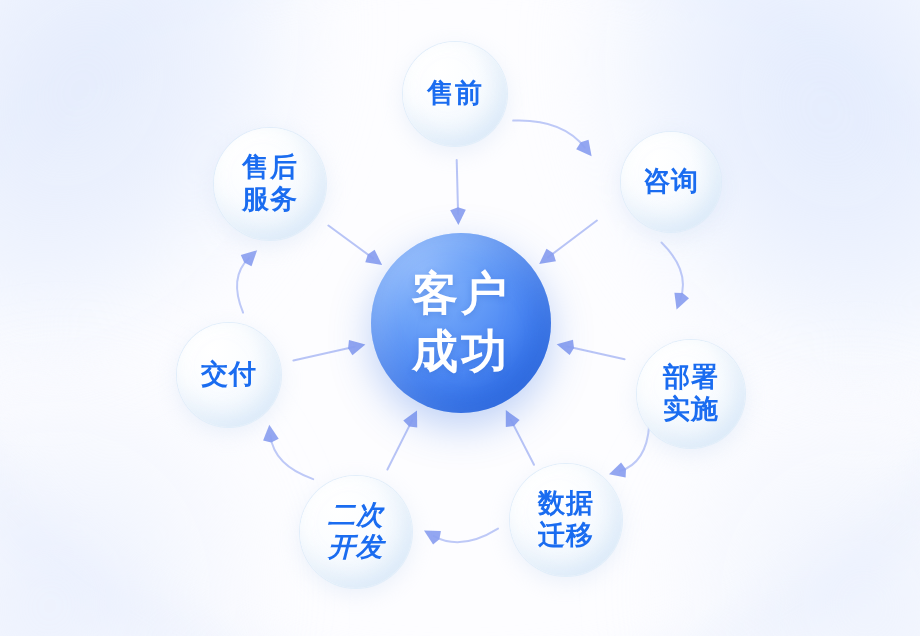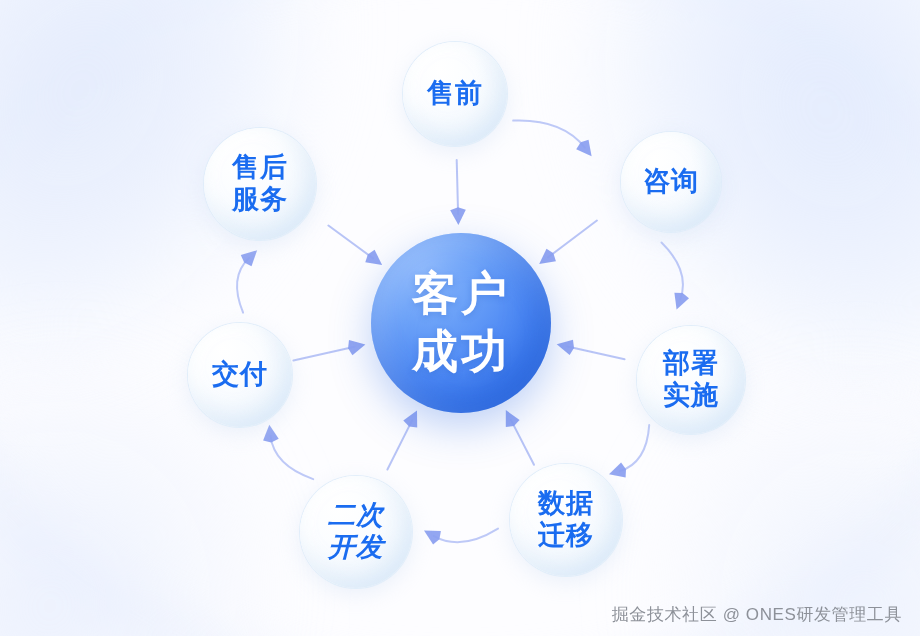--- a/index.html
+++ b/index.html
@@ -190,35 +190,34 @@
 成功</span>
   </div>
 
   <div id="node-host">
       <div class="node satellite" style="left: 403px; top: 42px; width: 104px; height: 104px; justify-content: center;">
         <span class="label">售前</span>
       </div>
       <div class="node satellite" style="left: 621px; top: 132px; width: 100px; height: 100px;">
         <span class="label">咨询</span>
       </div>
-      <div class="node satellite" style="left: 637px; top: 326px; width: 108px; height: 108px;">
+      <div class="node satellite" style="left: 637px; top: 340px; width: 108px; height: 108px;">
         <span class="label">部署
 实施</span>
       </div>
       <div class="node satellite" style="left: 510px; top: 464px; width: 112px; height: 112px;">
         <span class="label">数据
 迁移</span>
       </div>
       <div class="node satellite" style="left: 300px; top: 476px; width: 112px; height: 112px; font-style: italic;">
         <span class="label">二次
 开发</span>
       </div>
-      <div class="node satellite" style="left: 188px; top: 323px; width: 104px; height: 104px;">
+      <div class="node satellite" style="left: 177px; top: 323px; width: 104px; height: 104px;">
         <span class="label">交付</span>
       </div>
-      <div class="node satellite" style="left: 204px; top: 128px; width: 112px; height: 112px;">
+      <div class="node satellite" style="left: 214px; top: 128px; width: 112px; height: 112px;">
         <span class="label">售后
 服务</span>
       </div>
     </div>
 
-  <div class="watermark">掘金技术社区 @ ONES研发管理工具</div>
 </div>
 
 </body></html>

